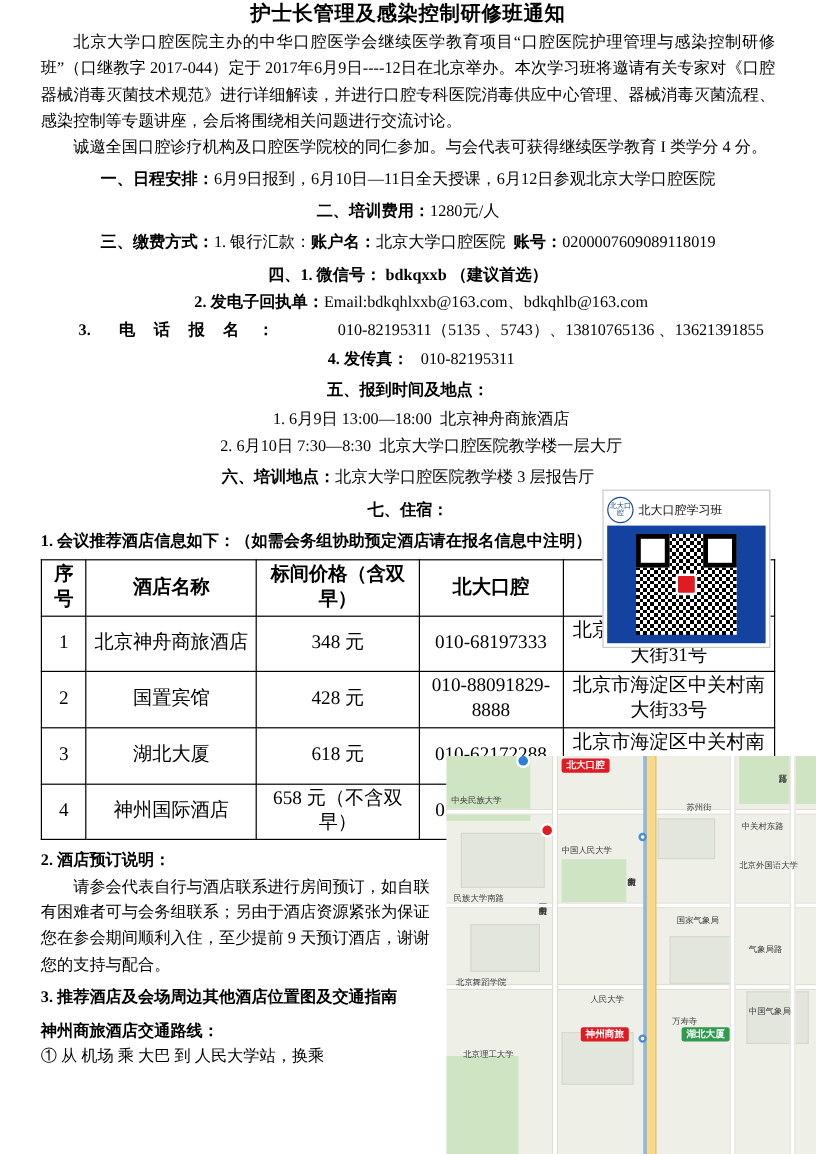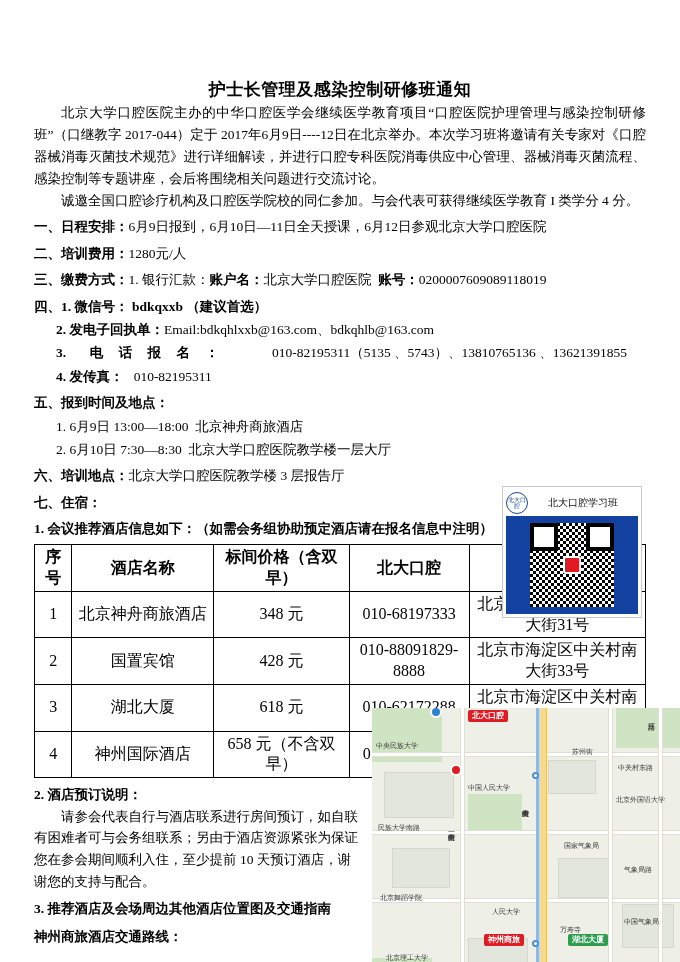--- a/index.html
+++ b/index.html
@@ -16,34 +16,34 @@
   .page {
     position: relative;
     width: 680px;
     height: 962px;
     padding: 0 34px;
   }
   .doc-title {
     text-align: center;
     font-size: 17px;
     font-weight: bold;
-    margin-top: 78px;
     letter-spacing: 0.5px;
   }
   .para {
     font-size: 13.5px;
     line-height: 1.62;
     text-align: justify;
     margin-top: 1px;
     text-indent: 2em;
   }
   .list-line {
     font-size: 13.5px;
     line-height: 1.66;
     margin-top: 4px;
+    text-align: center;
   }
   .list-line.tight { margin-top: 1px; }
   .indent1 { padding-left: 22px; }
   .indent3 { padding-left: 100px; }
   .bold { font-weight: bold; }
   .center-ish { padding-left: 150px; }
   .spread { letter-spacing: 6px; }
 
   
   table.hotels {
@@ -80,21 +80,21 @@
     top: 408px;
     width: 140px;
     height: 132px;
     background: #ffffff;
     border: 1px solid #c9c9c9;
     padding: 3px;
   }
   .qr-head {
     display: flex;
     align-items: center;
-    gap: 20px;
+    gap: 4px;
     height: 26px;
   }
   .qr-logo {
     width: 22px; height: 22px;
     border-radius: 50%;
     border: 1px solid #1a4a8f;
     color: #1a4a8f;
     font-size: 6px;
     display: flex; align-items: center; justify-content: center;
     text-align: center;
@@ -314,23 +314,24 @@
         <td class="name">神州国际酒店</td>
         <td class="price">658 元（不含双早）</td>
         <td class="phone">010-68118888</td>
         <td class="addr">北京市海淀区中关村南大街31号</td>
       </tr>
     </tbody>
   </table>
 
   <div class="lower-text">
     <div class="sec-head">2. 酒店预订说明：</div>
-    <div class="hang">请参会代表自行与酒店联系进行房间预订，如自联有困难者可与会务组联系；另由于酒店资源紧张为保证您在参会期间顺利入住，至少提前 10 天预订酒店，谢谢您的支持与配合。</div>
+    <div class="hang">请参会代表自行与酒店联系进行房间预订，如自联有困难者可与会务组联系；另由于酒店资源紧张为保证您在参会期间顺利入住，至少提前 9 天预订酒店，谢谢您的支持与配合。</div>
     <div class="sec-head">3. 推荐酒店及会场周边其他酒店位置图及交通指南</div>
     <div class="sec-head">神州商旅酒店交通路线：</div>
+    <div>① 从 机场 乘 大巴 到 人民大学站，换乘</div>
   </div>
 
   <div class="qr-card">
     <div class="qr-head">
       <div class="qr-logo">北大口腔</div>
       <div class="qr-head-text">北大口腔学习班</div>
     </div>
     <div class="qr-body">
       <div class="qr-img">
         <div class="qr-center"></div>

